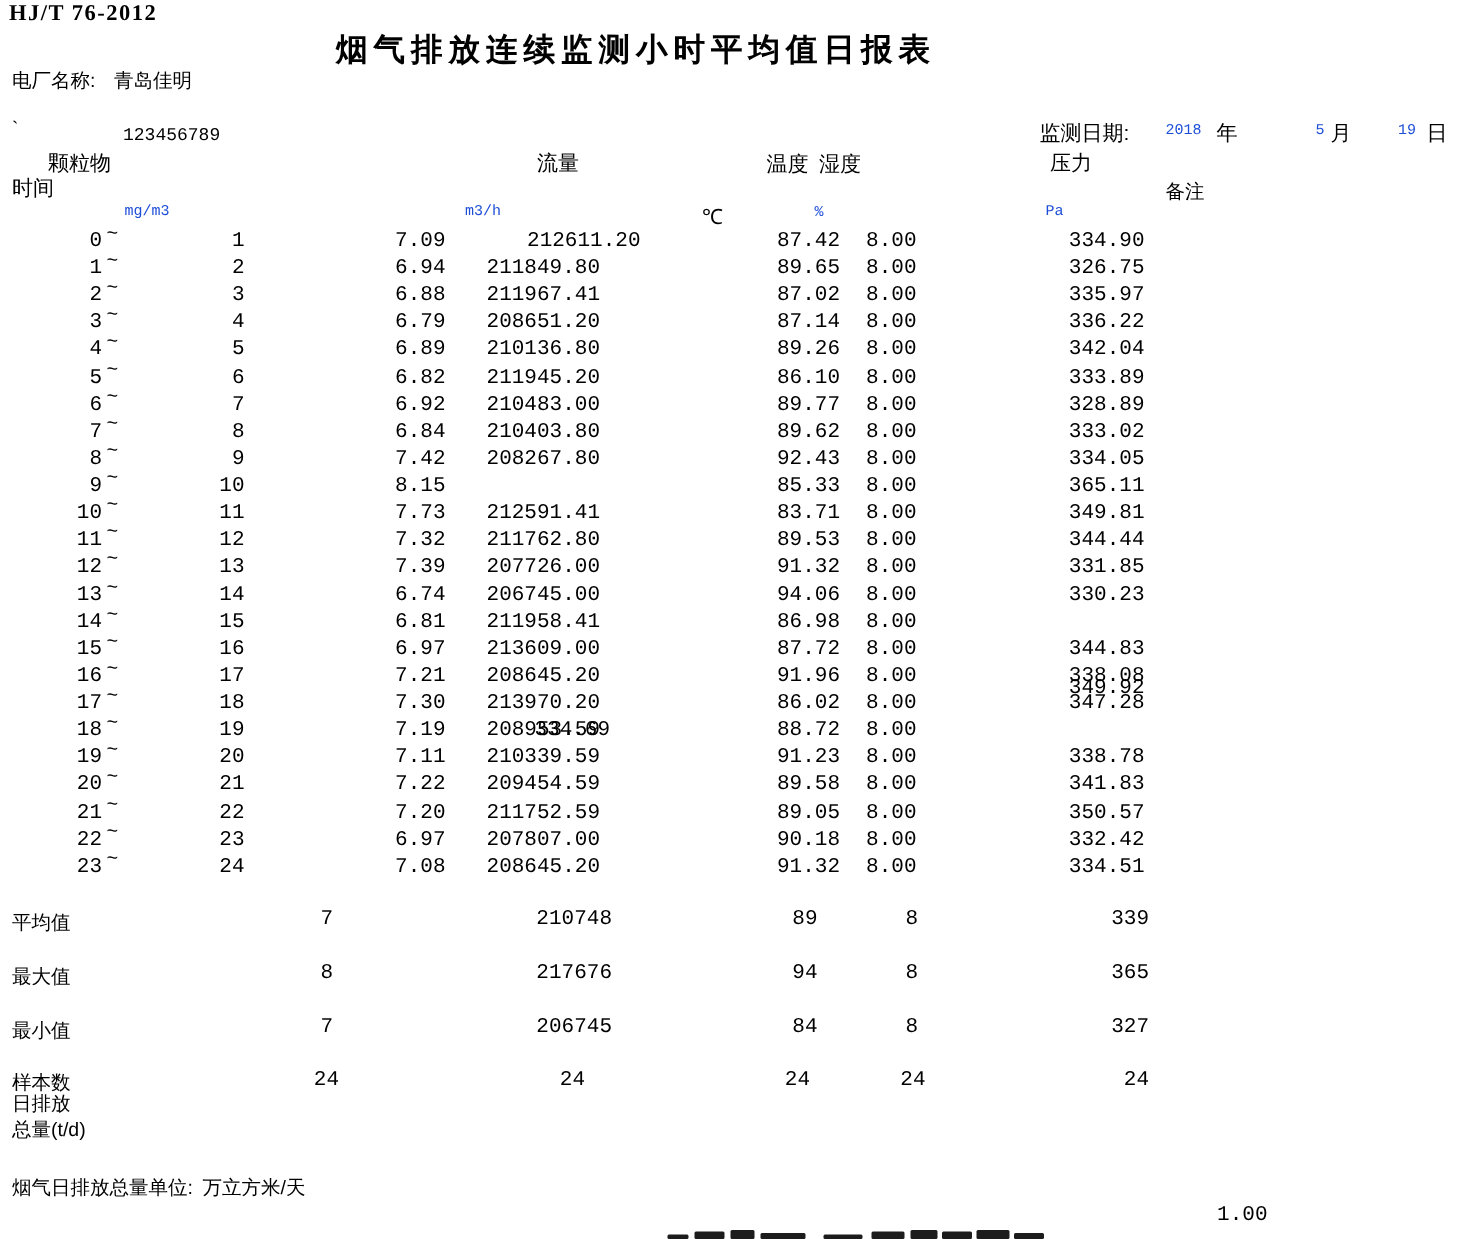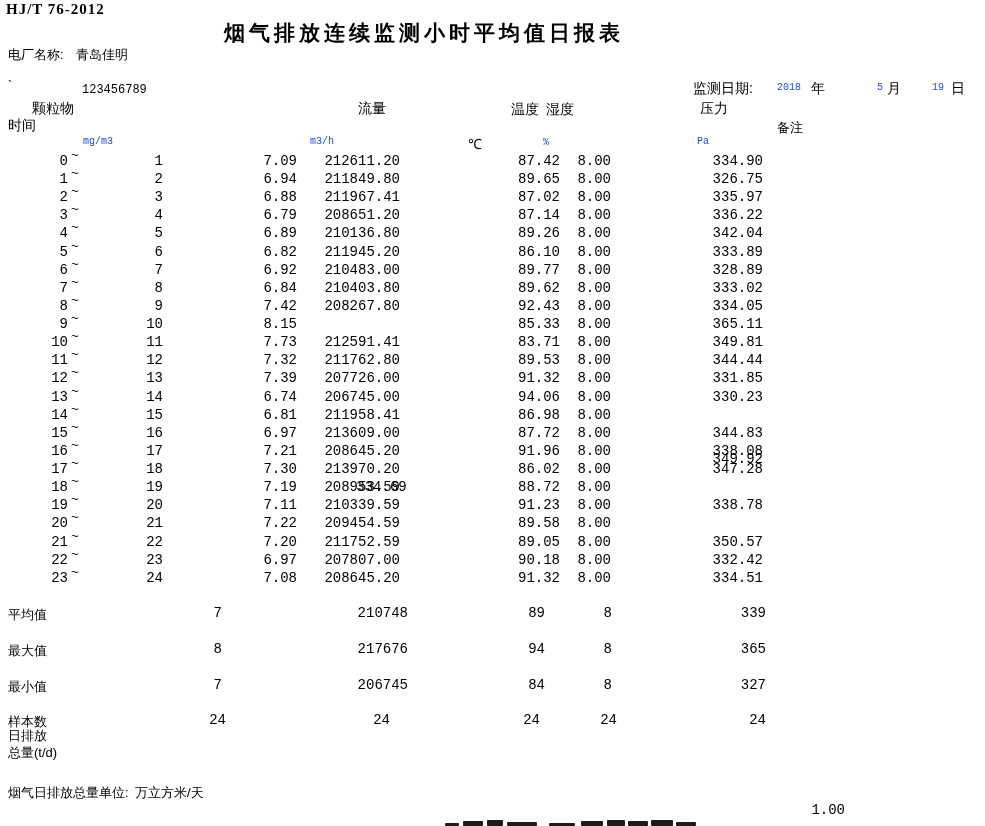--- a/index.html
+++ b/index.html
@@ -63,21 +63,21 @@
 <div class="abs cjk14" style="left:468px;top:134px;">℃</div>
 <div class="abs num13" style="left:543px;top:137px;">%</div>
 <div class="abs num13" style="left:697px;top:136px;">Pa</div>
 
 <div id="data-rows">
     <div class="trow" style="top: 153px;">
       <span class="cell num" style="width: 68px;">0</span>
       <span class="tilde">~</span>
       <span class="cell num" style="width: 163px;">1</span>
       <span class="cell num" style="width: 297px;">7.09</span>
-      <span class="cell num" style="width: 400px;">212611.20</span>
+      <span class="cell num" style="width: 400px; padding-left: 27px;">212611.20</span>
       <span class="cell num" style="width: 560px;">87.42</span>
       <span class="cell num" style="width: 611px;">8.00</span>
       <span class="cell num" style="width: 763px;">334.90</span>
     </div>
     <div class="trow" style="top: 171.12px;">
       <span class="cell num" style="width: 68px;">1</span>
       <span class="tilde">~</span>
       <span class="cell num" style="width: 163px;">2</span>
       <span class="cell num" style="width: 297px;">6.94</span>
       <span class="cell num" style="width: 400px;">211849.80</span>
@@ -265,20 +265,21 @@
       <span class="cell num" style="width: 763px;">338.78</span>
     </div>
     <div class="trow" style="top: 515.4px;">
       <span class="cell num" style="width: 68px;">20</span>
       <span class="tilde">~</span>
       <span class="cell num" style="width: 163px;">21</span>
       <span class="cell num" style="width: 297px;">7.22</span>
       <span class="cell num" style="width: 400px;">209454.59</span>
       <span class="cell num" style="width: 560px;">89.58</span>
       <span class="cell num" style="width: 611px;">8.00</span>
+      <span class="cell num" style="width: 763px;">341.83</span>
     </div>
     <div class="trow" style="top: 533.52px;">
       <span class="cell num" style="width: 68px;">21</span>
       <span class="tilde">~</span>
       <span class="cell num" style="width: 163px;">22</span>
       <span class="cell num" style="width: 297px;">7.20</span>
       <span class="cell num" style="width: 400px;">211752.59</span>
       <span class="cell num" style="width: 560px;">89.05</span>
       <span class="cell num" style="width: 611px;">8.00</span>
       <span class="cell num" style="width: 763px;">350.57</span>

